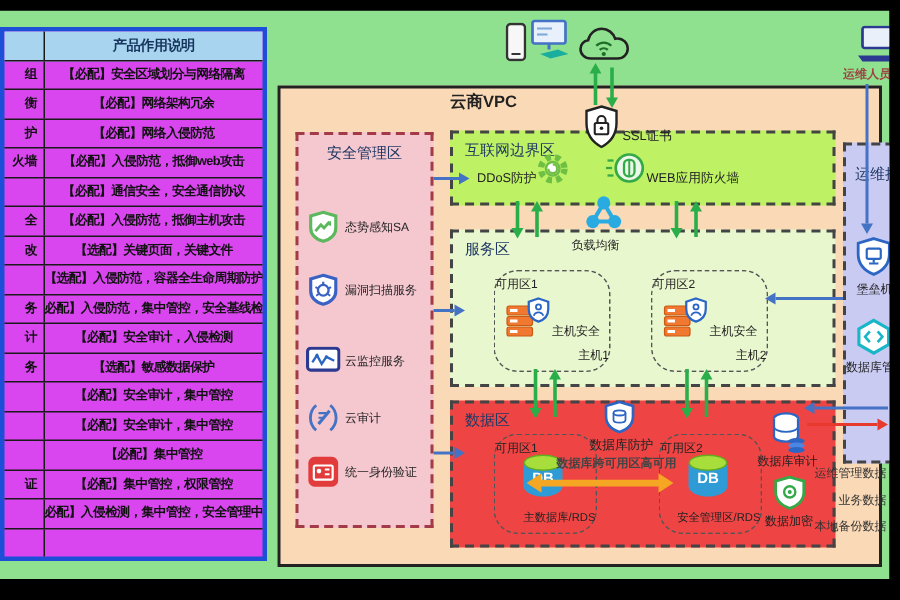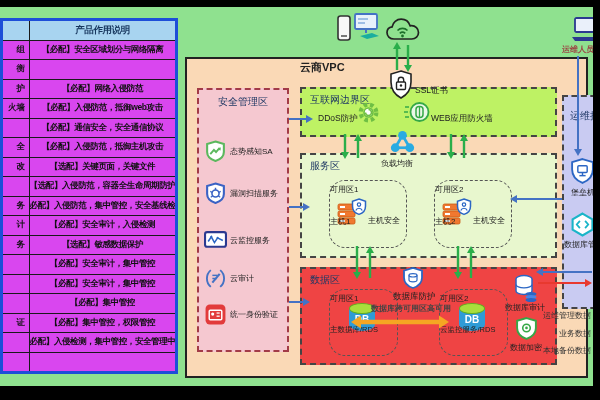--- a/index.html
+++ b/index.html
@@ -33,21 +33,21 @@
   #zone-sec .zone-title{position:absolute;top:5px;width:100%;text-align:center}
   .sec-item{position:absolute;left:5px;display:flex;align-items:center;gap:3px}
   .lbl{font-size:8px;color:#222;white-space:nowrap}
   #zone-inet{left:300px;top:87px;width:257px;height:50px;background:#bef264}
   #zone-svc{left:300px;top:153px;width:257px;height:105px;background:#E8F7CE}
   #zone-data{left:300px;top:267px;width:257px;height:98px;background:#ef4444}
   #zone-ops{left:562px;top:95px;width:72px;height:214px;background:#C9CBF2}
   .tl{position:absolute;left:8px;top:4px}
   .az{position:absolute;border:1.5px dashed #555;border-radius:16px;z-index:3}
   .az-title{position:absolute;top:3px;width:100%;font-size:8px;color:#222;white-space:nowrap}
-  .az-bottom{position:absolute;bottom:20px;width:100%;text-align:left;font-size:8px;color:#222;white-space:nowrap}
+  .az-bottom{position:absolute;bottom:5px;width:100%;text-align:right;font-size:8px;color:#222;white-space:nowrap}
   .az-bottom.sm{font-size:7.5px}
   
   .db-icon{position:absolute;width:26px;height:24px;background:#2F9BD6;
            border-radius:4px 4px 13px 13px / 3px 3px 7px 7px}
   .db-top{position:absolute;top:-4px;left:0;width:24px;height:9px;background:#A8DE3C;
           border:1px solid #63AD1F;border-radius:50%}
   .db-text{position:absolute;top:7px;left:0;width:100%;text-align:center;color:#fff;
            font-weight:bold;font-size:10px}
   .float-lbl{position:absolute;font-size:8px;color:#222;white-space:nowrap;z-index:4}
   .legend-line{position:absolute;right:9px;font-size:8px;color:#333;white-space:nowrap;z-index:4;text-align:right}
@@ -63,20 +63,21 @@
 <div class="abs" id="ptable">
   <div class="trow thead">
     <div class="c1"></div>
     <div class="c2">产品作用说明</div>
   </div>
   <div style="display:contents"><div class="trow">
         <div class="c1">组</div>
         <div class="c2">【必配】安全区域划分与网络隔离</div>
       </div><div class="trow">
         <div class="c1">衡</div>
+        <div class="c2">【必配】网络架构冗余</div>
       </div><div class="trow">
         <div class="c1">护</div>
         <div class="c2">【必配】网络入侵防范</div>
       </div><div class="trow">
         <div class="c1">火墙</div>
         <div class="c2">【必配】入侵防范，抵御web攻击</div>
       </div><div class="trow">
         <div class="c1"></div>
         <div class="c2">【必配】通信安全，安全通信协议</div>
       </div><div class="trow">
@@ -285,21 +286,21 @@
       <div class="db-text">DB</div>
     </div>
     <div class="az-bottom sm">主数据库/RDS</div>
   </div>
   <div class="az" style="left:137px;top:20px;width:67px;height:65px">
     <div class="az-title">可用区2</div>
     <div class="db-icon" style="left:19px;top:17px">
       <div class="db-top"></div>
       <div class="db-text">DB</div>
     </div>
-    <div class="az-bottom sm">云监控服务/RDS</div>
+    <div class="az-bottom sm">安全管理区/RDS</div>
   </div>
   <svg class="abs" style="left:212px;top:5px" width="24" height="28" viewBox="0 0 24 28">
     <ellipse cx="10" cy="5" rx="8" ry="3.4" fill="#fff" stroke="#2B66C4" stroke-width="1.5"></ellipse>
     <path d="M2 5 V17 c0 1.9 3.6 3.4 8 3.4 s8 -1.5 8 -3.4 V5" fill="#fff" stroke="#2B66C4" stroke-width="1.5"></path>
     <path d="M2 10.5 c0 1.9 3.6 3.4 8 3.4 s8 -1.5 8 -3.4" fill="none" stroke="#2B66C4" stroke-width="1.2"></path>
     <ellipse cx="17" cy="20" rx="5.5" ry="2" fill="#2B66C4"></ellipse>
     <ellipse cx="17" cy="23" rx="5.5" ry="2" fill="#4B86E4"></ellipse>
     <ellipse cx="17" cy="26" rx="5.5" ry="2" fill="#2B66C4"></ellipse>
   </svg>
   <div class="lbl abs" style="left:203px;top:33px">数据库审计</div>

